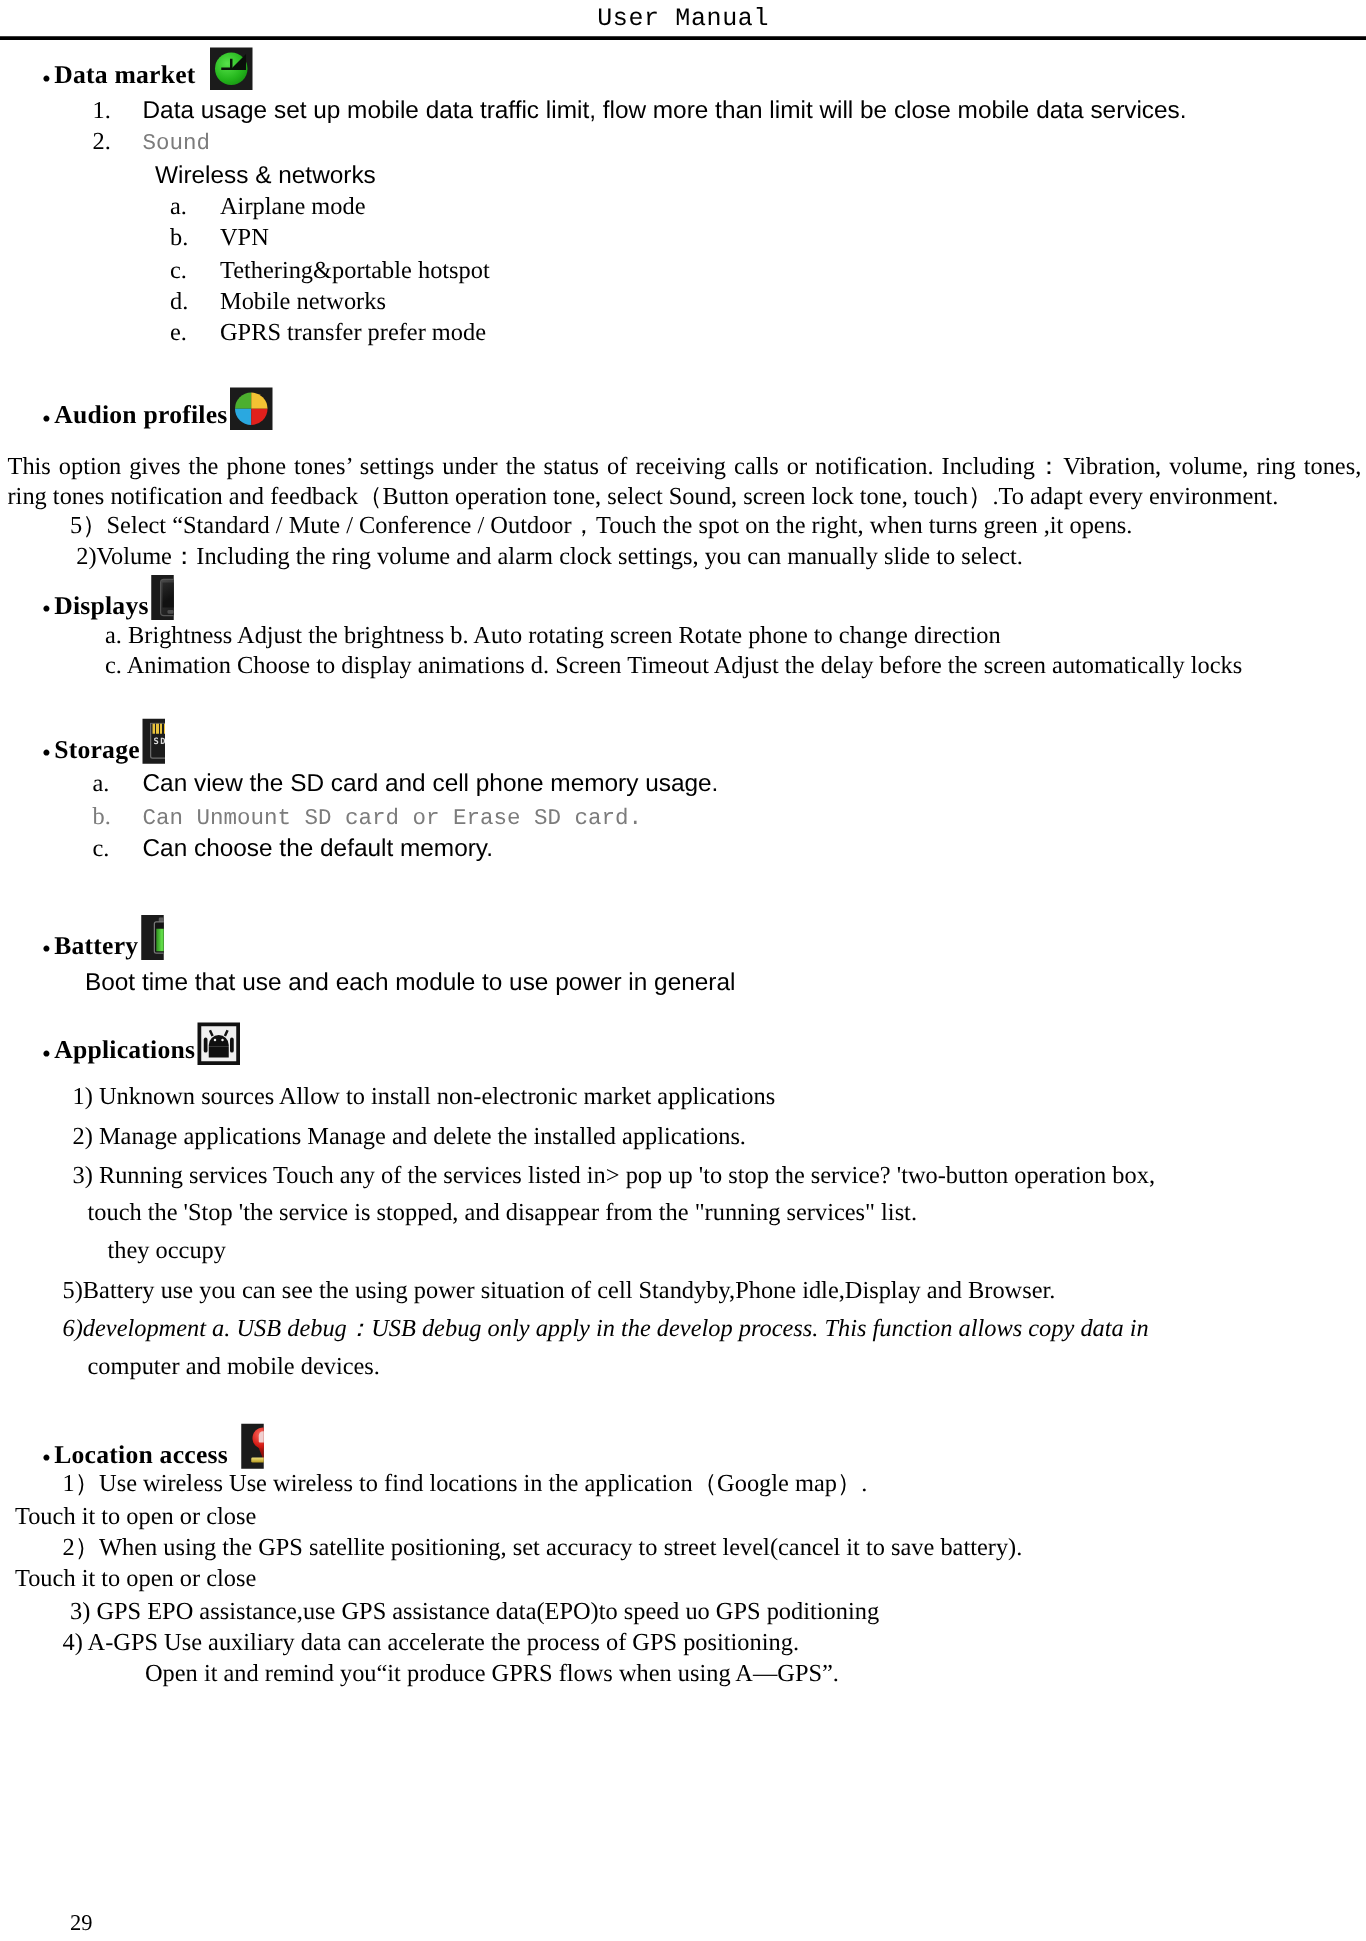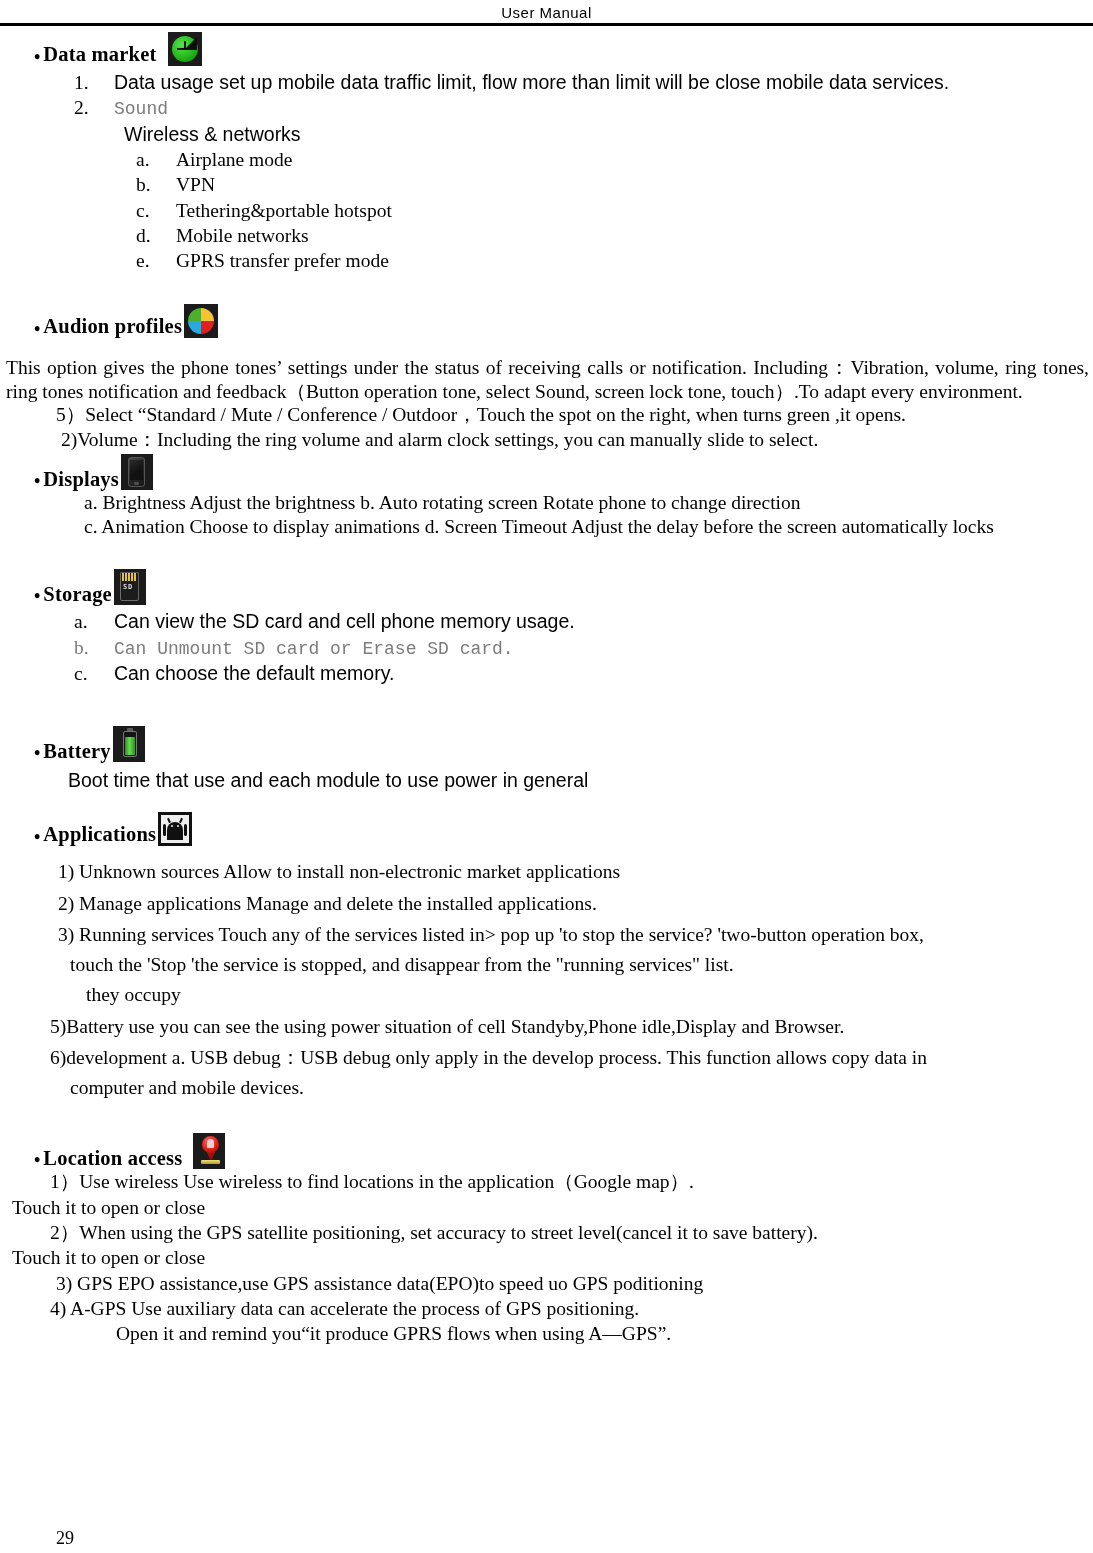--- a/index.html
+++ b/index.html
@@ -13,22 +13,22 @@
     position: relative;
     font-family: "Liberation Serif", "DejaVu Serif", serif;
     color: #000000;
     overflow: hidden;
   }
 
   
   .page-header {
     width: 100%;
     text-align: center;
-    font-family: Liberation Sans, sans-serif;
-    font-size: 15px;
+    font-family: Liberation Mono, monospace;
+    font-size: 20px;
     letter-spacing: 0.5px;
     padding-top: 4px;
     padding-bottom: 2px;
   }
   .header-rule {
     border-top: 3px solid #000;
     width: 100%;
     margin: 0 0 6px 0;
     height: 0;
   }
@@ -62,21 +62,21 @@
   .icon-tile {
     display: inline-block;
     width: 34px; height: 34px;
     background: #1b1b1b;
     position: relative;
     vertical-align: bottom;
     margin-left: 2px;
     flex: 0 0 auto;
     overflow: hidden;
   }
-  .icon-tile.sm { width: 32px; height: 36px; }
+  .icon-tile.sm { width: 18px; height: 36px; }
 
   
   .ic-datausage .circ {
     position: absolute; left: 4px; top: 4px;
     width: 26px; height: 26px; border-radius: 50%;
     background: radial-gradient(circle at 38% 34%, #57e24a 0%, #24b61c 55%, #0f7c0c 100%);
   }
   .ic-datausage .wedge {
     position: absolute; left: 16px; top: 5px;
     width: 13px; height: 13px;
@@ -402,21 +402,21 @@
     </span>
   </div>
 
   <div style="margin-top:10px;">
     <div class="serif" style="padding-left:52px; line-height:1.65;">1) Unknown sources              Allow to install non-electronic market applications</div>
     <div class="serif" style="padding-left:52px; line-height:1.65;">2) Manage applications          Manage and delete the installed applications.</div>
     <div class="serif" style="padding-left:52px; line-height:1.55;">3) Running services      Touch any of the services listed in&gt; pop up 'to stop the service? 'two-button operation box,</div>
     <div class="serif" style="padding-left:64px; line-height:1.55;">touch the 'Stop 'the service is stopped, and disappear from the "running services" list.</div>
     <div class="serif" style="padding-left:80px; line-height:1.55;">they occupy</div>
     <div class="serif" style="padding-left:44px; line-height:1.65;">5)Battery use         you can see the using power situation of cell Standyby,Phone idle,Display and Browser.</div>
-    <div class="serif" style="padding-left:44px; line-height:1.55;">6)development          a. USB debug：USB debug only apply in the develop process. This function allows copy data in</div>
+    <div class="serif" style="padding-left:44px; line-height:1.55;font-style:italic;">6)development          a. USB debug：USB debug only apply in the develop process. This function allows copy data in</div>
     <div class="serif" style="padding-left:64px; line-height:1.55;">computer and mobile devices.</div>
   </div>
 
   <div class="sp-lg"></div>
 
   <div class="bullet-head">
     <span class="dot">•</span>
     <span class="htext">Location   access</span>
     <span class="gap-sp"></span>
     <span class="icon-tile ic-location sm">

